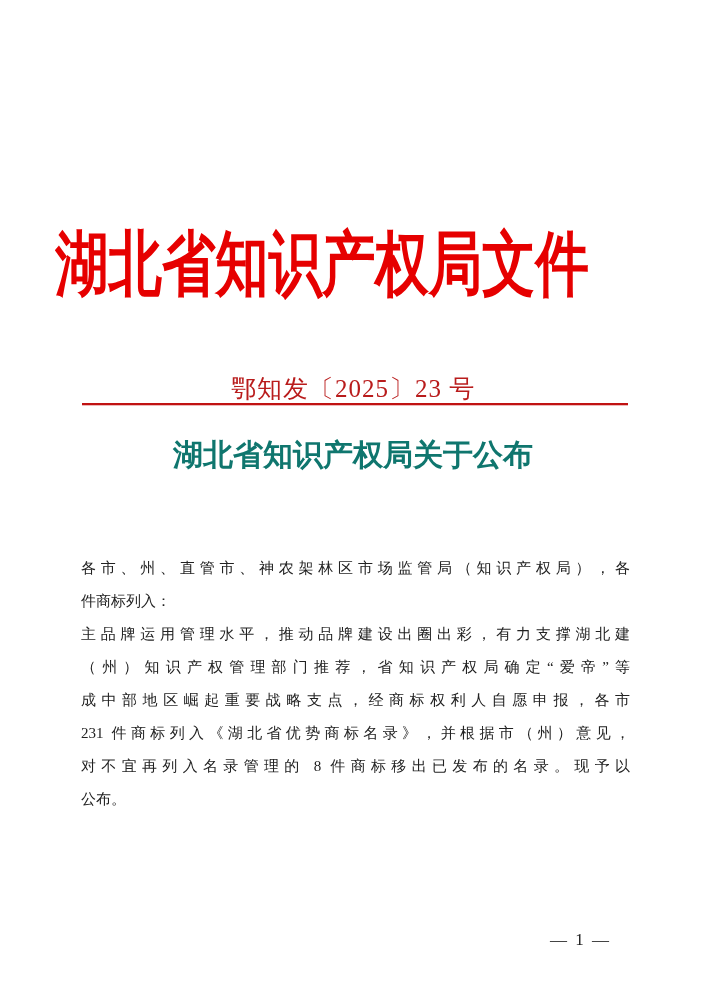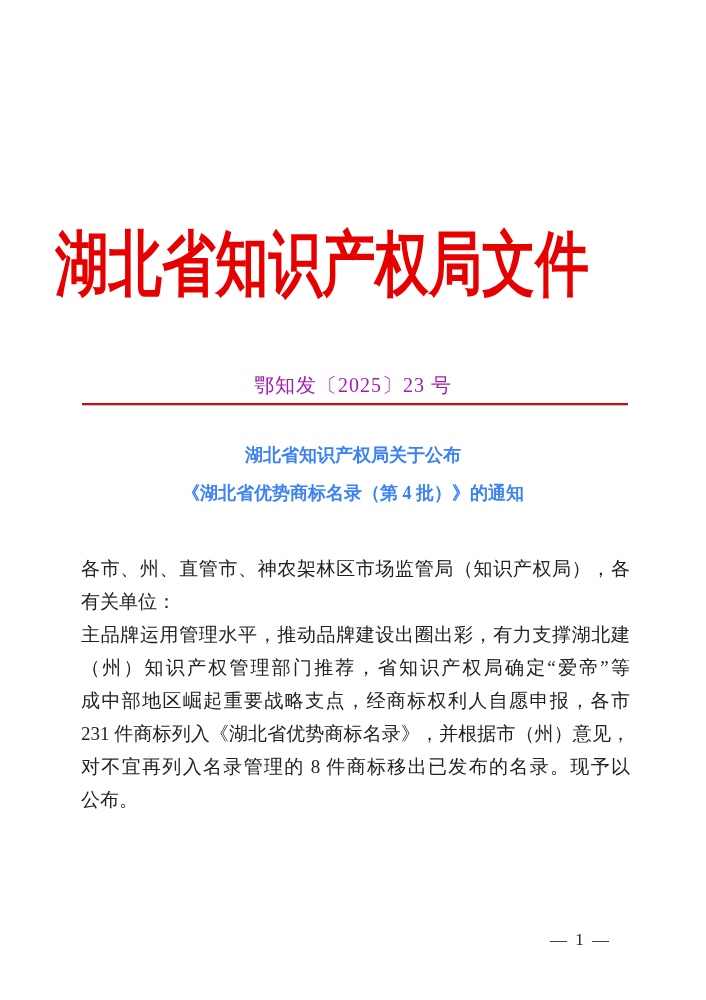--- a/index.html
+++ b/index.html
@@ -36,51 +36,51 @@
     transform: scale(0.92, 1.22);
     transform-origin: center;
     letter-spacing: 0;
   }
   .doc-number {
     position: absolute;
     top: 372px;
     left: 0;
     width: 706px;
     text-align: center;
-    font-size: 20px;
+    font-size: 25px;
     letter-spacing: 1px;
-    color: #a21caf;
+    color: #b91c1c;
     font-family: Liberation Serif, serif;
   }
   .red-line {
     position: absolute;
     top: 403px;
     left: 82px;
     width: 546px;
     height: 2px;
     background: var(--divider-red, #c01212);
     border-bottom: 1px solid #efb9b9;
   }
   .notice-title {
     position: absolute;
     top: 436px;
     left: 0;
     width: 706px;
     text-align: center;
     font-weight: bold;
-    font-size: 18px;
+    font-size: 30px;
     line-height: 38px;
-    color: #3b82f6;
+    color: #0f766e;
   }
   .body-block {
     position: absolute;
     top: 552px;
     left: 81px;
     width: 549px;
-    font-size: 19px;
+    font-size: 15px;
     line-height: 33px;
     color: #222222;
   }
   .line { }
   .j {
     text-align: justify;
     text-align-last: justify;
   }
   .indent {
     text-indent: 2em;
@@ -102,26 +102,25 @@
   <div class="org-title">
     <span class="org-title-text">湖北省知识产权局文件</span>
   </div>
 
   <div class="doc-number">鄂知发〔2025〕23 号</div>
 
   <div class="red-line"></div>
 
   <div class="notice-title">
     <div>湖北省知识产权局关于公布</div>
-    <div>《湖北省优势商标名录（第 4 批）》的通知</div>
   </div>
 
   <div class="body-block">
     <div class="line j">各市、州、直管市、神农架林区市场监管局（知识产权局），各</div>
-    <div class="line">有关单位：</div>
+    <div class="line">件商标列入：</div>
     <div class="line j">主品牌运用管理水平，推动品牌建设出圈出彩，有力支撑湖北建</div>
     <div class="line j">（州）知识产权管理部门推荐，省知识产权局确定“爱帝”等</div>
     <div class="line j">成中部地区崛起重要战略支点，经商标权利人自愿申报，各市</div>
     <div class="line j">231 件商标列入《湖北省优势商标名录》，并根据市（州）意见，</div>
     <div class="line j">对不宜再列入名录管理的 8 件商标移出已发布的名录。现予以</div>
     <div class="line">公布。</div>
   </div>
 
   <div class="page-number">— 1 —</div>
 

